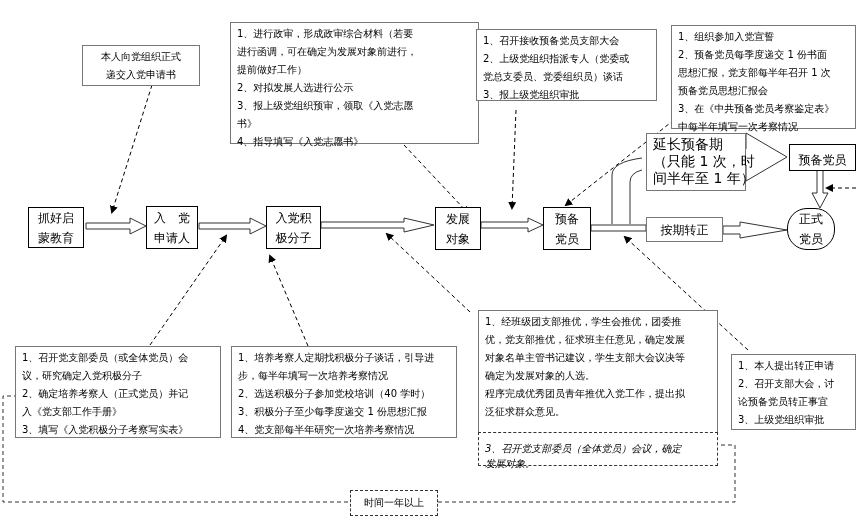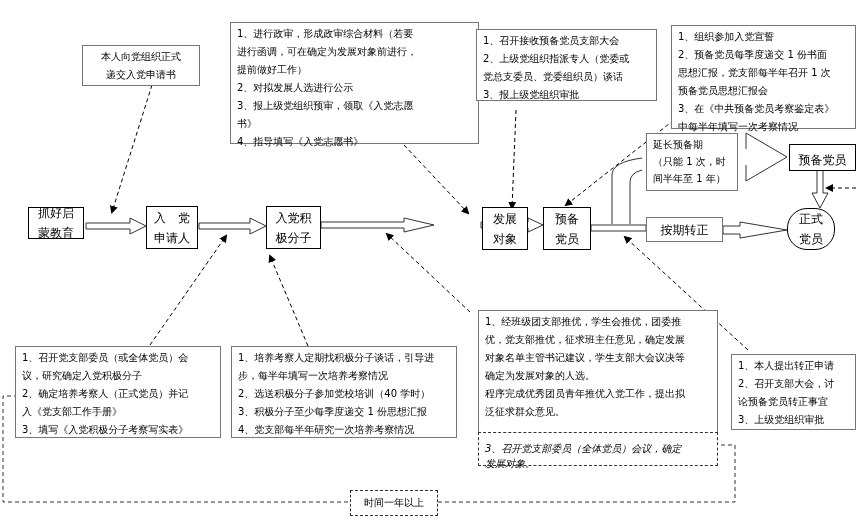--- a/index.html
+++ b/index.html
@@ -69,39 +69,39 @@
     <line x1="748" y1="350" x2="625" y2="237"></line>
     <line x1="856" y1="188" x2="827" y2="188"></line>
   </g>
 
   <g stroke="#333" stroke-dasharray="4,3" fill="none">
     <path d="M18,396 L3,396 L3,502 L350,502"></path>
     <path d="M438,502 L735,502 L735,445 L718,445"></path>
   </g>
 </svg>
 
-<div class="box stage" style="left:28px;top:207px;width:56px;height:32px;">
+<div class="box stage" style="left:28px;top:207px;width:56px;height:41px;">
   <div>
       <span>抓好启</span>
       <span>蒙教育</span>
     </div>
 </div>
 <div class="box stage" style="left:146px;top:206px;width:52px;height:43px;">
   <div>
       <span>入　党</span>
       <span>申请人</span>
     </div>
 </div>
 <div class="box stage" style="left:266px;top:206px;width:55px;height:43px;">
   <div>
       <span>入党积</span>
       <span>极分子</span>
     </div>
 </div>
-<div class="box stage" style="left:435px;top:207px;width:46px;height:43px;margin-left:47px;">
+<div class="box stage" style="left:435px;top:207px;width:46px;height:43px;">
   <div>
       <span>发展</span>
       <span>对象</span>
     </div>
 </div>
 <div class="box stage" style="left:543px;top:207px;width:48px;height:43px;">
   <div>
       <span>预备</span>
       <span>党员</span>
     </div>
@@ -111,21 +111,21 @@
 </div>
 <div class="box stage" style="left:787px;top:208px;width:48px;height:42px;border-radius:20px;">
   <div>
       <span>正式</span>
       <span>党员</span>
     </div>
 </div>
 <div class="box stage" style="left:789px;top:144px;width:67px;height:27px;align-items:flex-end;">
   <span>预备党员</span>
 </div>
-<div class="box note" style="left:646px;top:133px;width:92px;height:58px;font-size:10px;line-height:17px;border-color:#777;">
+<div class="box note" style="left:646px;top:133px;width:100px;height:58px;font-size:14px;line-height:17px;border-color:#777;">
   <span class="ln">延长预备期</span>
   <span class="ln">（只能 1 次，时</span>
   <span class="ln">间半年至 1 年）</span>
 </div>
 
 <div class="box note" style="left:82px;top:45px;width:118px;height:41px;text-align:center;">
   <span class="ln">本人向党组织正式</span>
   <span class="ln">递交入党申请书</span>
 </div>
 

